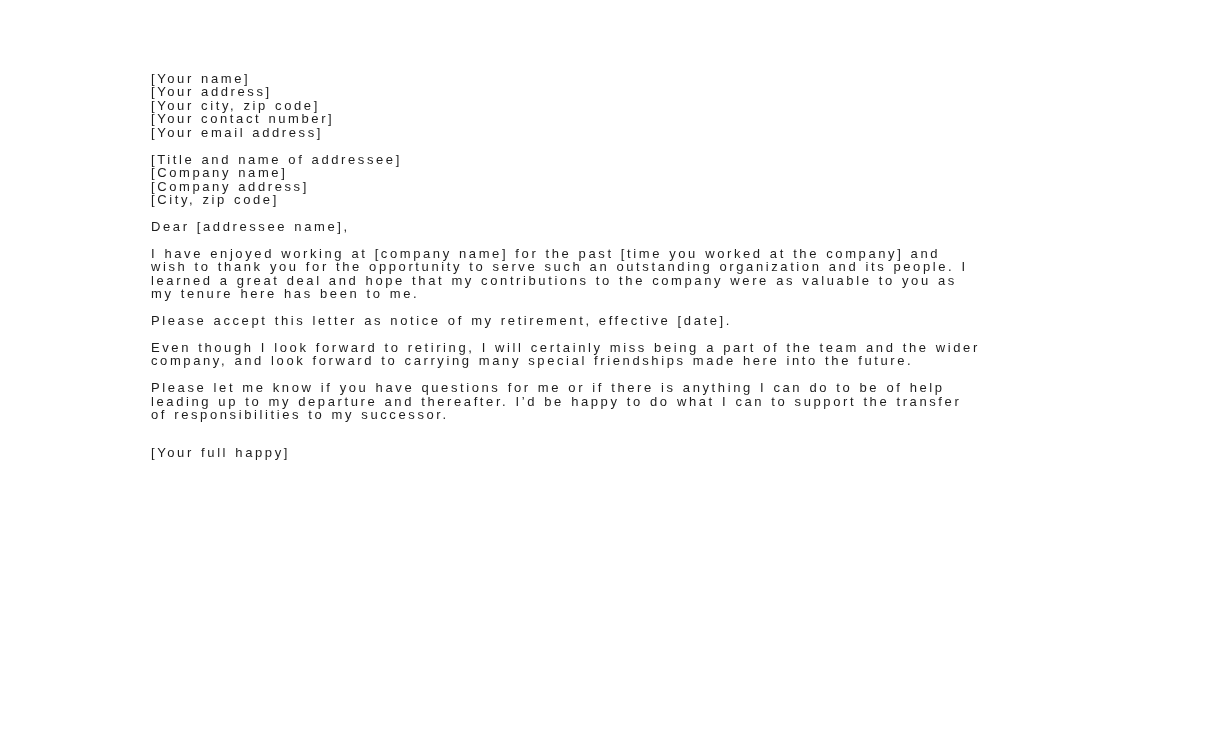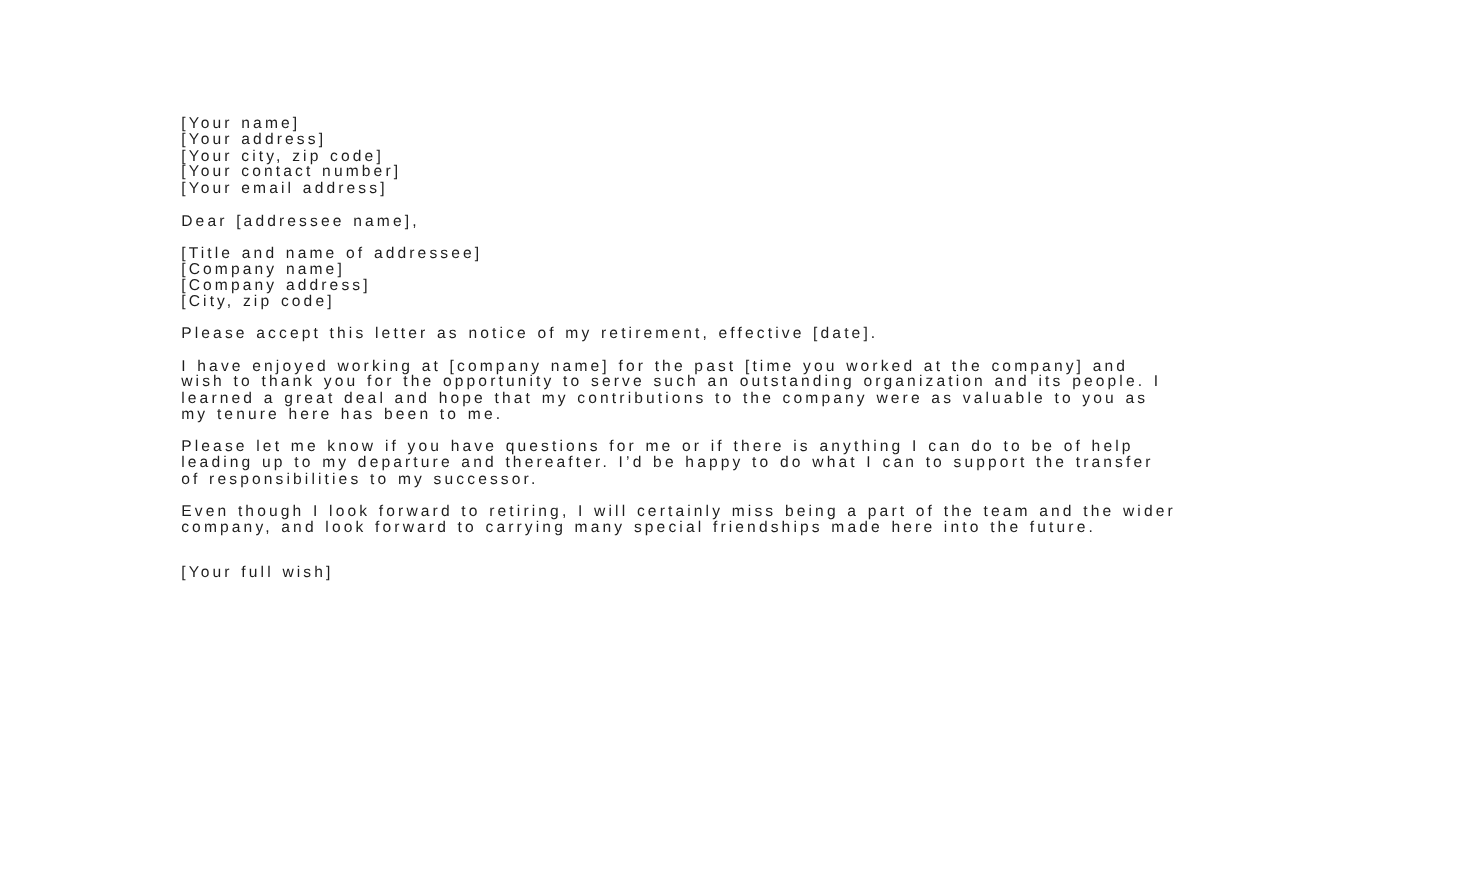--- a/index.html
+++ b/index.html
@@ -17,48 +17,47 @@
   .page {
     position: absolute;
     left: 151px;
     top: 72px;
     width: 960px;
     color: #1d1d1d;
     font-size: 13px;
     line-height: 13.45px;
     letter-spacing: 2.6px;
     word-spacing: 1px;
-    margin-top: 24px;
   }
   .page p {
     margin: 0 0 13.45px 0;
     white-space: pre;
   }
   .page p.gap2 {
     margin-top: 24px;
   }
 </style>
 </head>
 <body>
 
 <div class="page">
   <p>[Your name]
 [Your address]
 [Your city, zip code]
 [Your contact number]
 [Your email address]</p>
-  <p>Dear [addressee name],</p>
   <p>[Title and name of addressee]
 [Company name]
 [Company address]
 [City, zip code]</p>
-  <p>Please accept this letter as notice of my retirement, effective [date].</p>
+  <p>Dear [addressee name],</p>
   <p>I have enjoyed working at [company name] for the past [time you worked at the company] and
 wish to thank you for the opportunity to serve such an outstanding organization and its people. I
 learned a great deal and hope that my contributions to the company were as valuable to you as
 my tenure here has been to me.</p>
+  <p>Please accept this letter as notice of my retirement, effective [date].</p>
+  <p>Even though I look forward to retiring, I will certainly miss being a part of the team and the wider
+company, and look forward to carrying many special friendships made here into the future.</p>
   <p>Please let me know if you have questions for me or if there is anything I can do to be of help
 leading up to my departure and thereafter. I’d be happy to do what I can to support the transfer
 of responsibilities to my successor.</p>
-  <p>Even though I look forward to retiring, I will certainly miss being a part of the team and the wider
-company, and look forward to carrying many special friendships made here into the future.</p>
-  <p class="gap2">[Your full wish]</p>
+  <p class="gap2">[Your full happy]</p>
 </div>
 
 </body></html>

